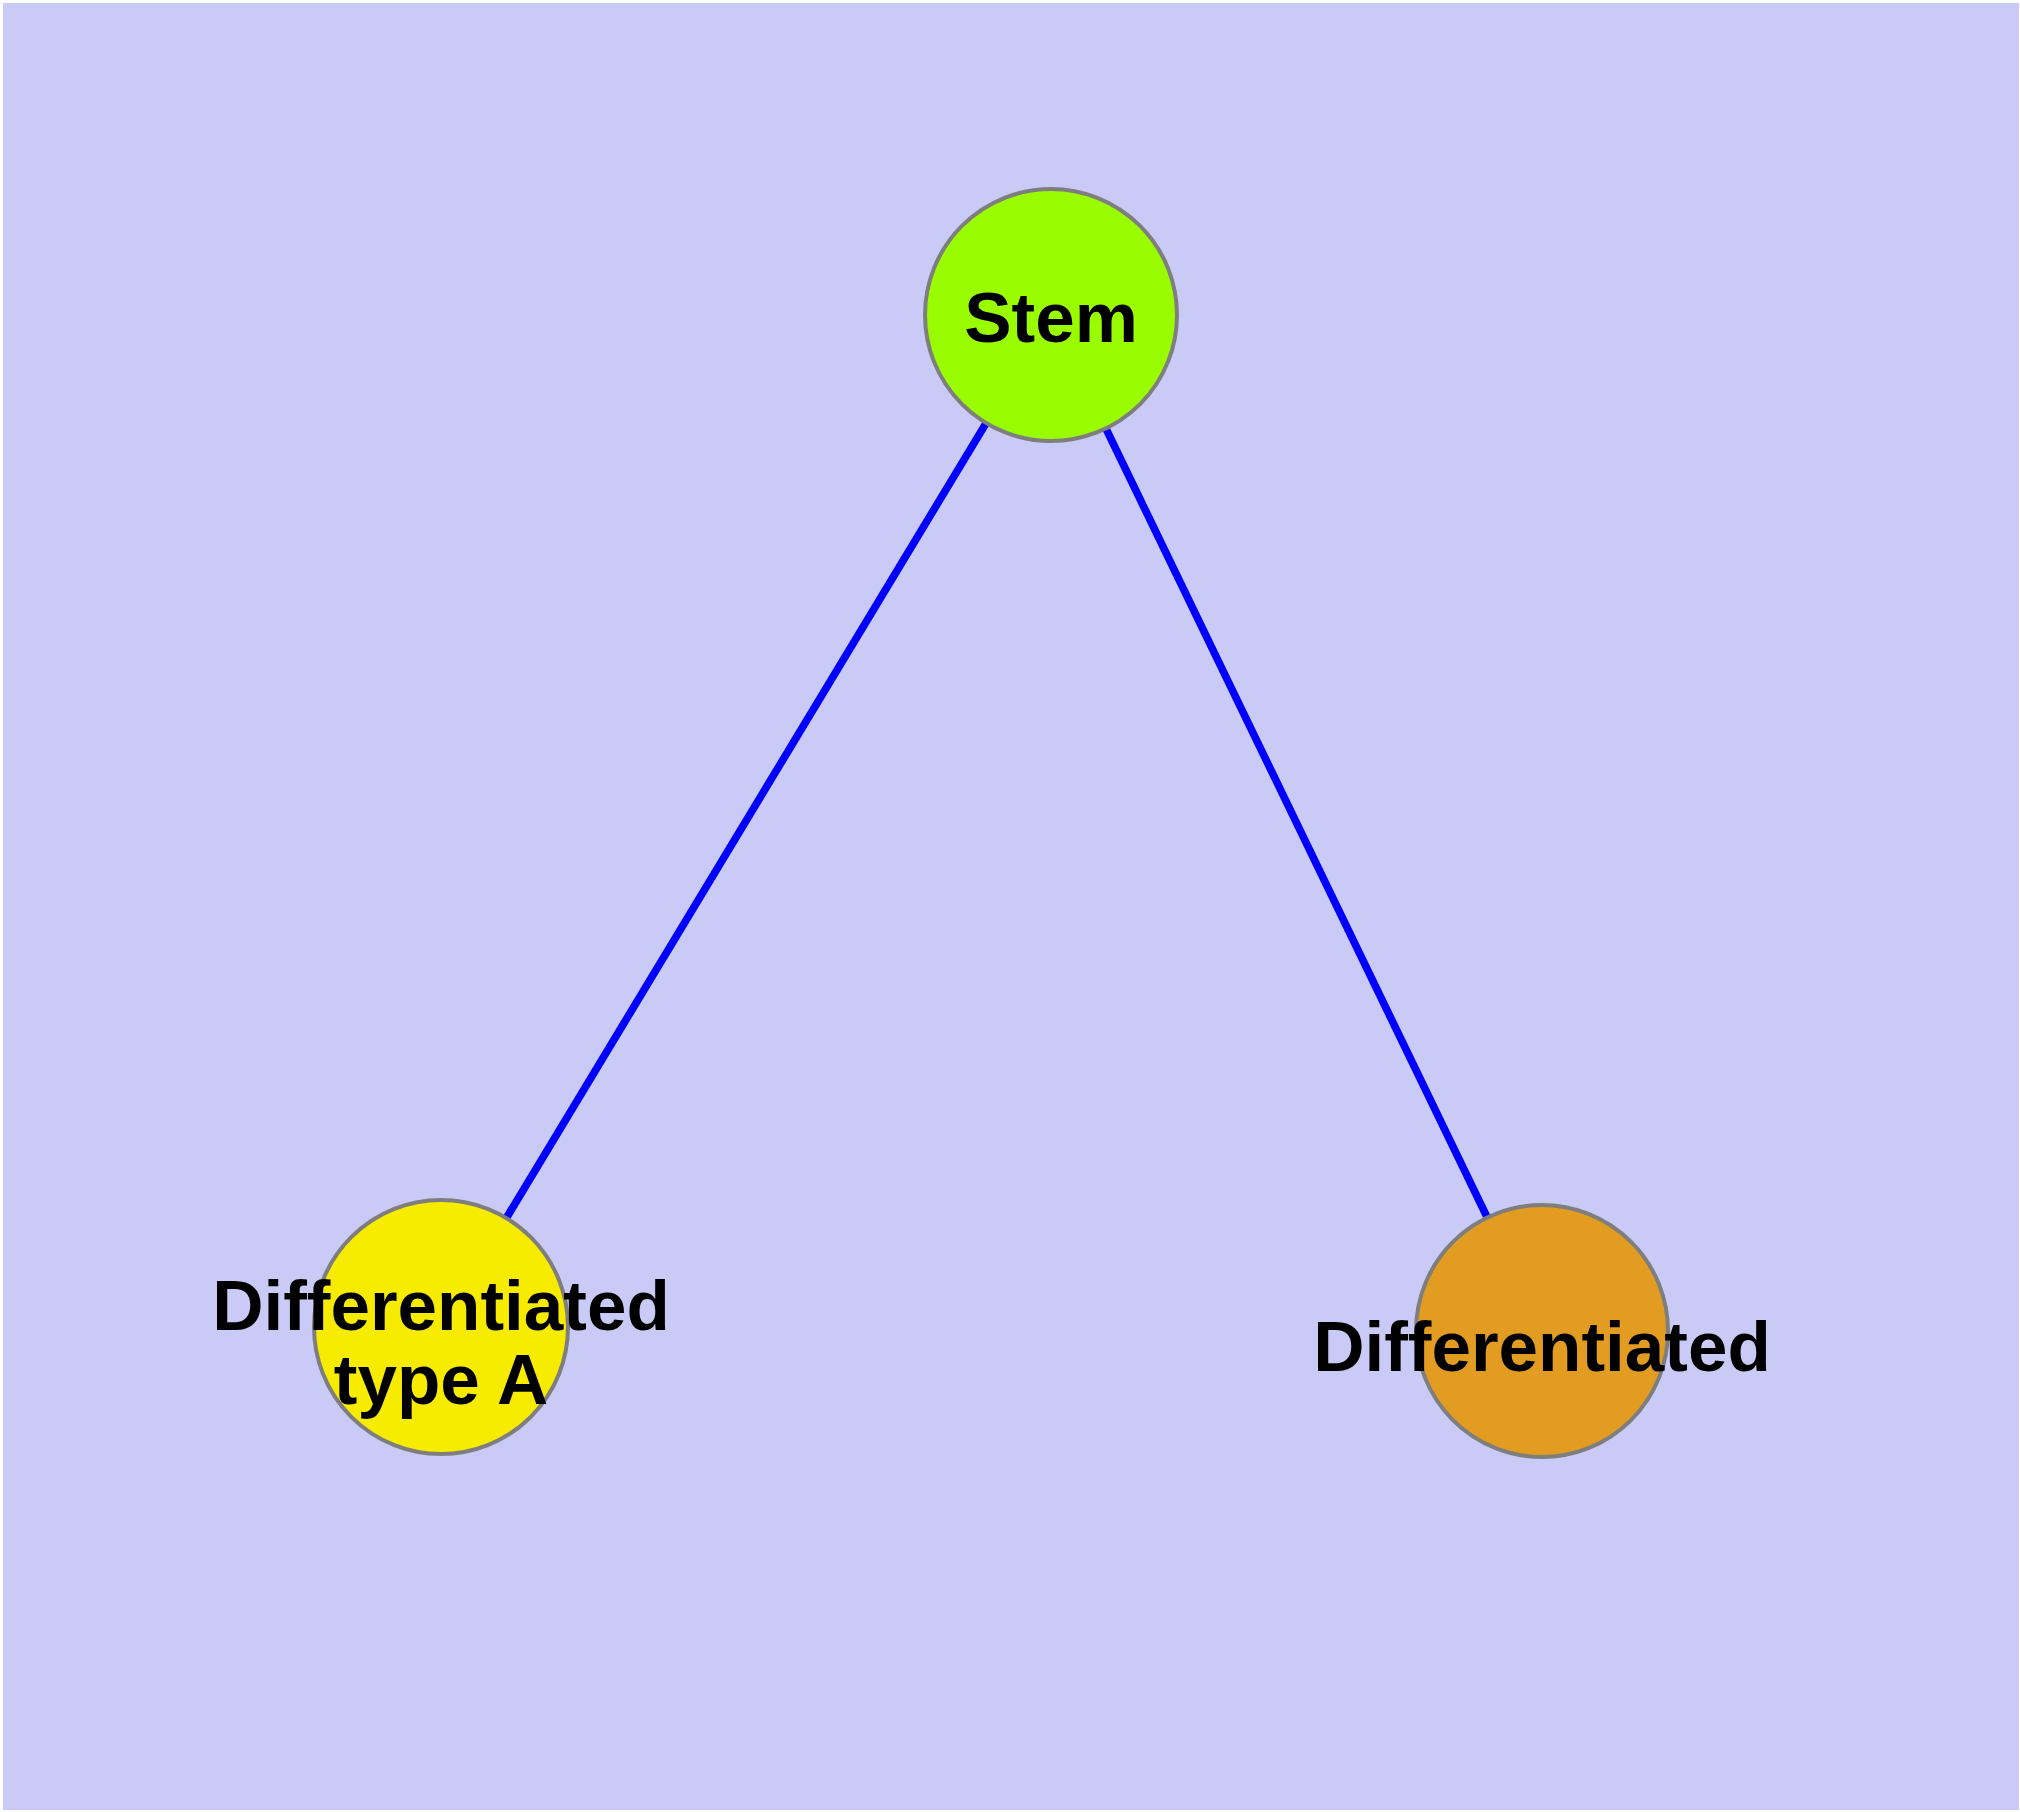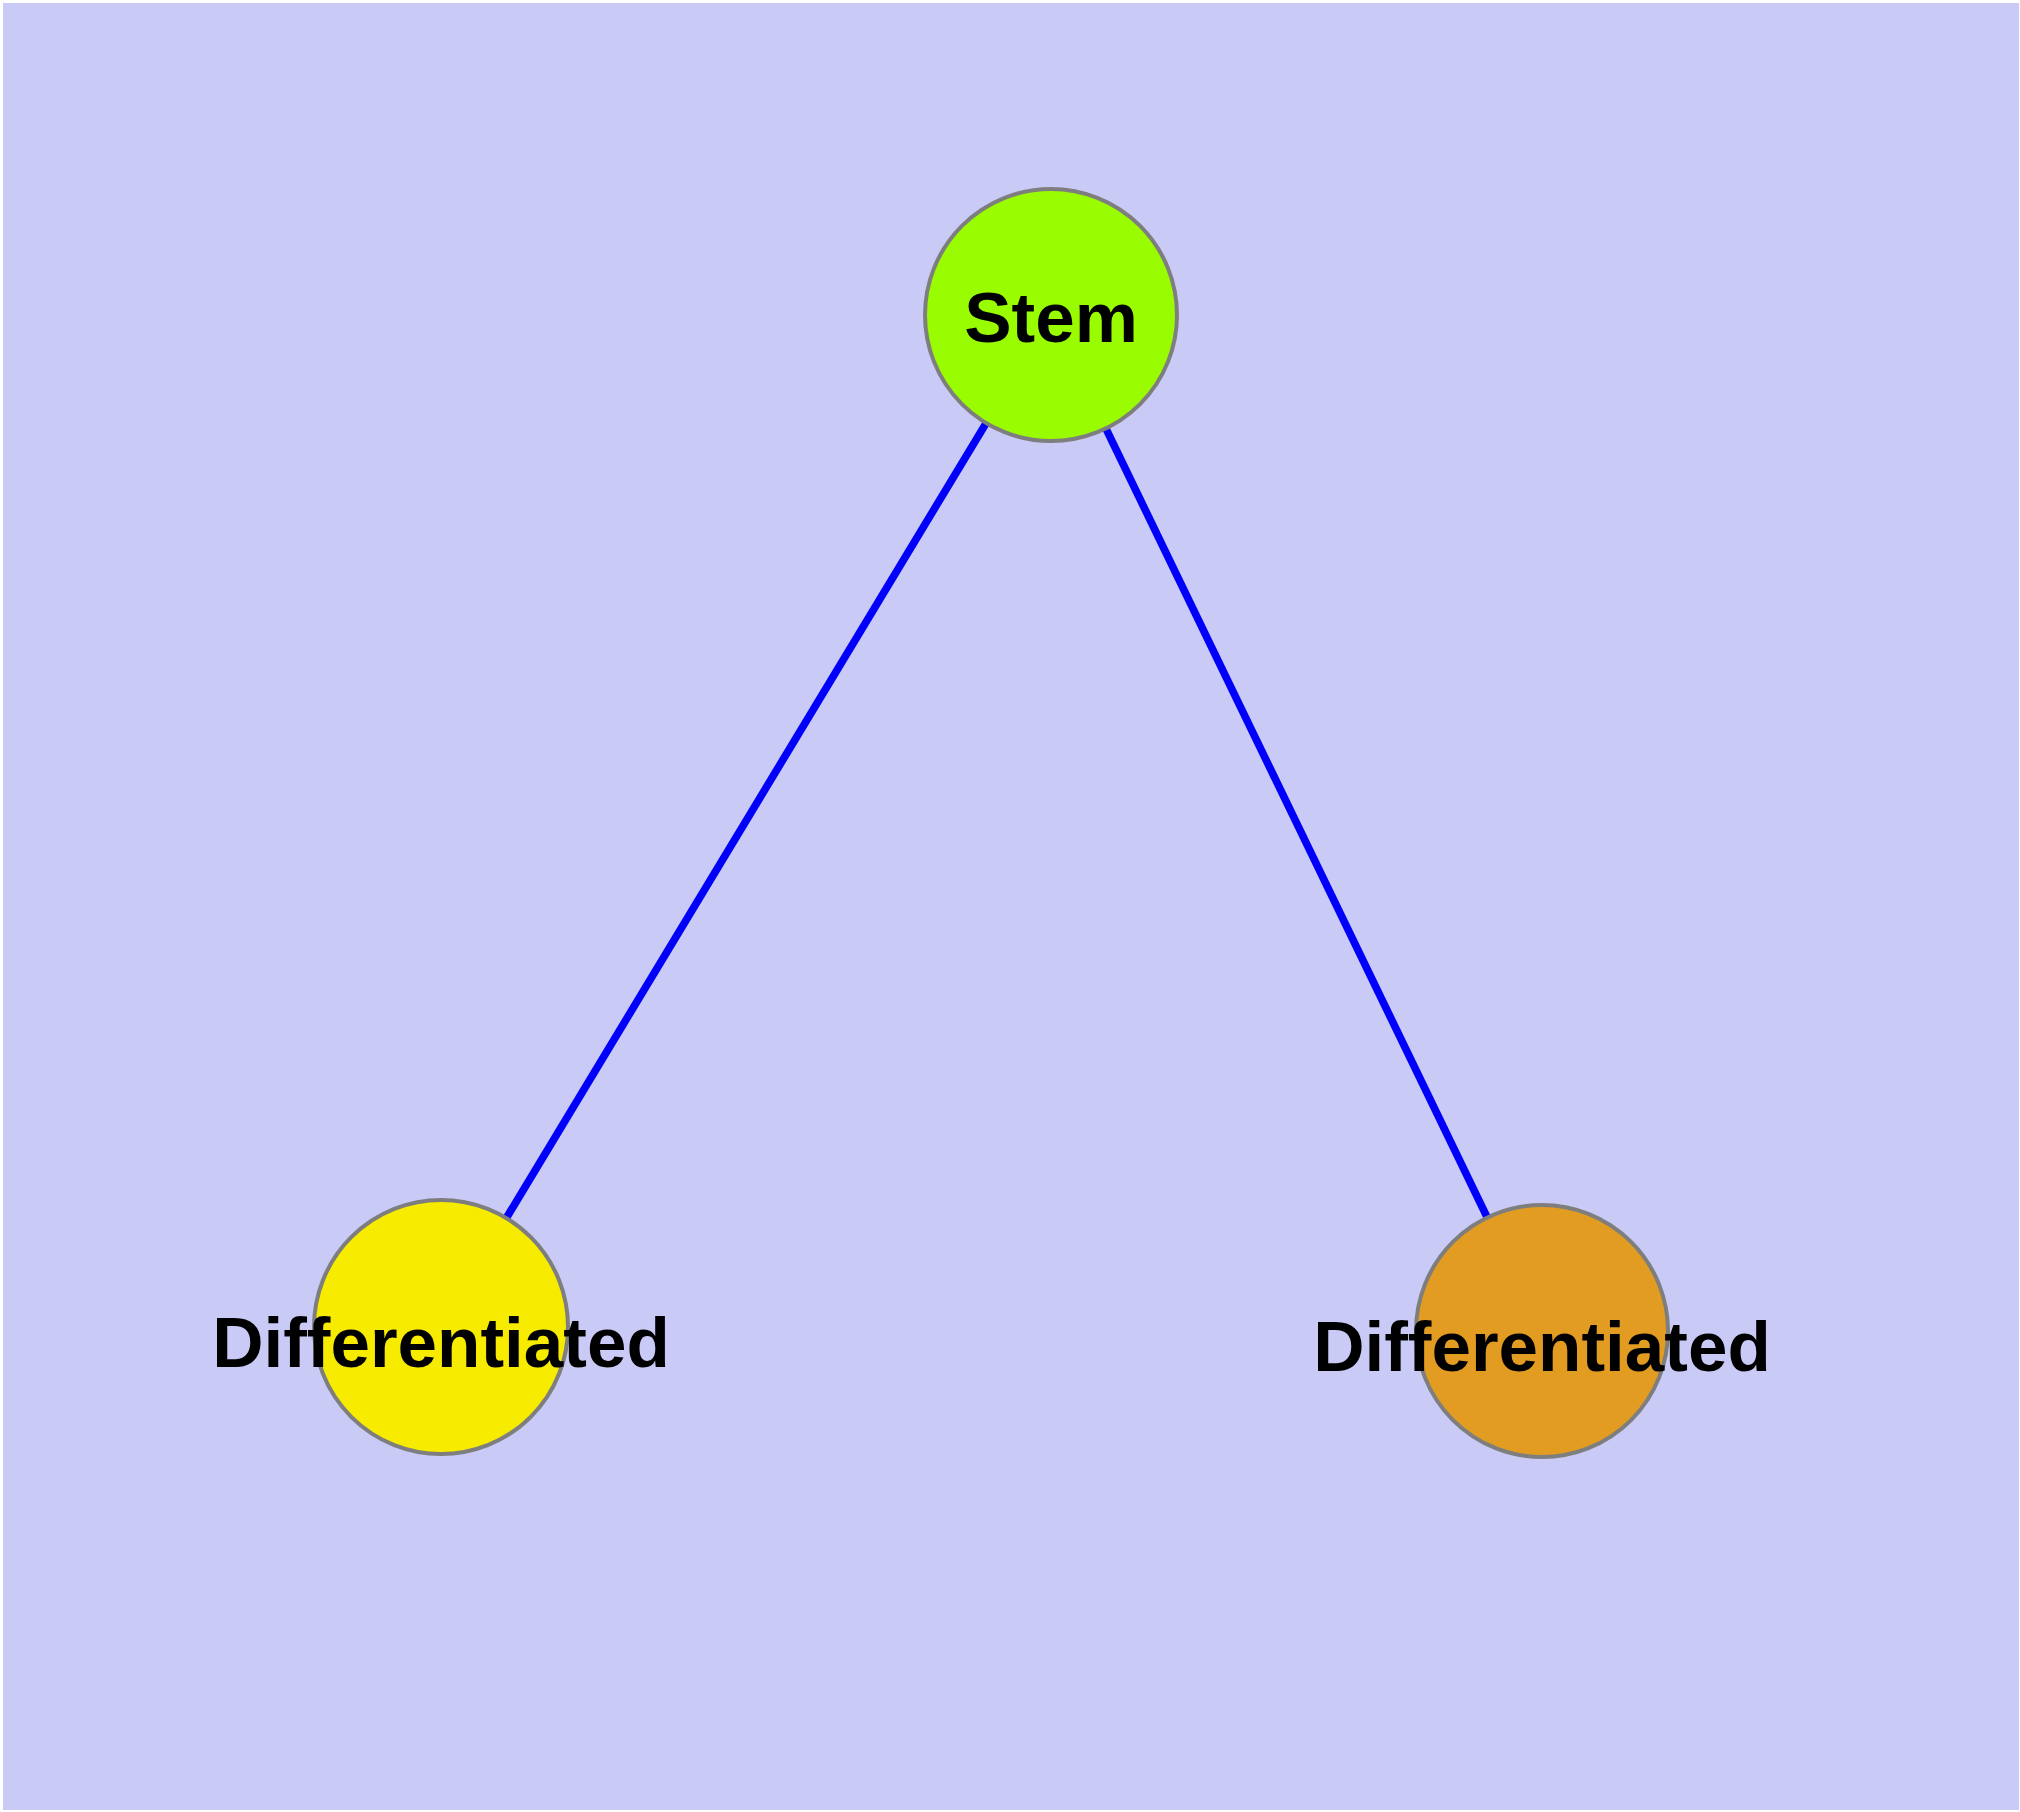--- a/index.html
+++ b/index.html
@@ -67,20 +67,21 @@
     <line x1="1240" y1="372" x2="1819" y2="1570" stroke-width="9" stroke="#0000FA"></line>
   </svg>
 
   <div class="node node-stem" style="background-color: rgb(154, 252, 0);">
     <div class="node-label label-single">Stem</div>
   </div>
 
   <div class="node node-type-a" style="background-color: rgb(247, 235, 0);">
     <div class="node-label label-double">
       <div>Differentiated</div>
+      <div>type A</div>
     </div>
   </div>
 
   <div class="node node-type-b" style="background-color: rgb(226, 156, 34);">
     <div class="node-label label-double">
       <div>Differentiated</div>
     </div>
   </div>
 
 </div>

